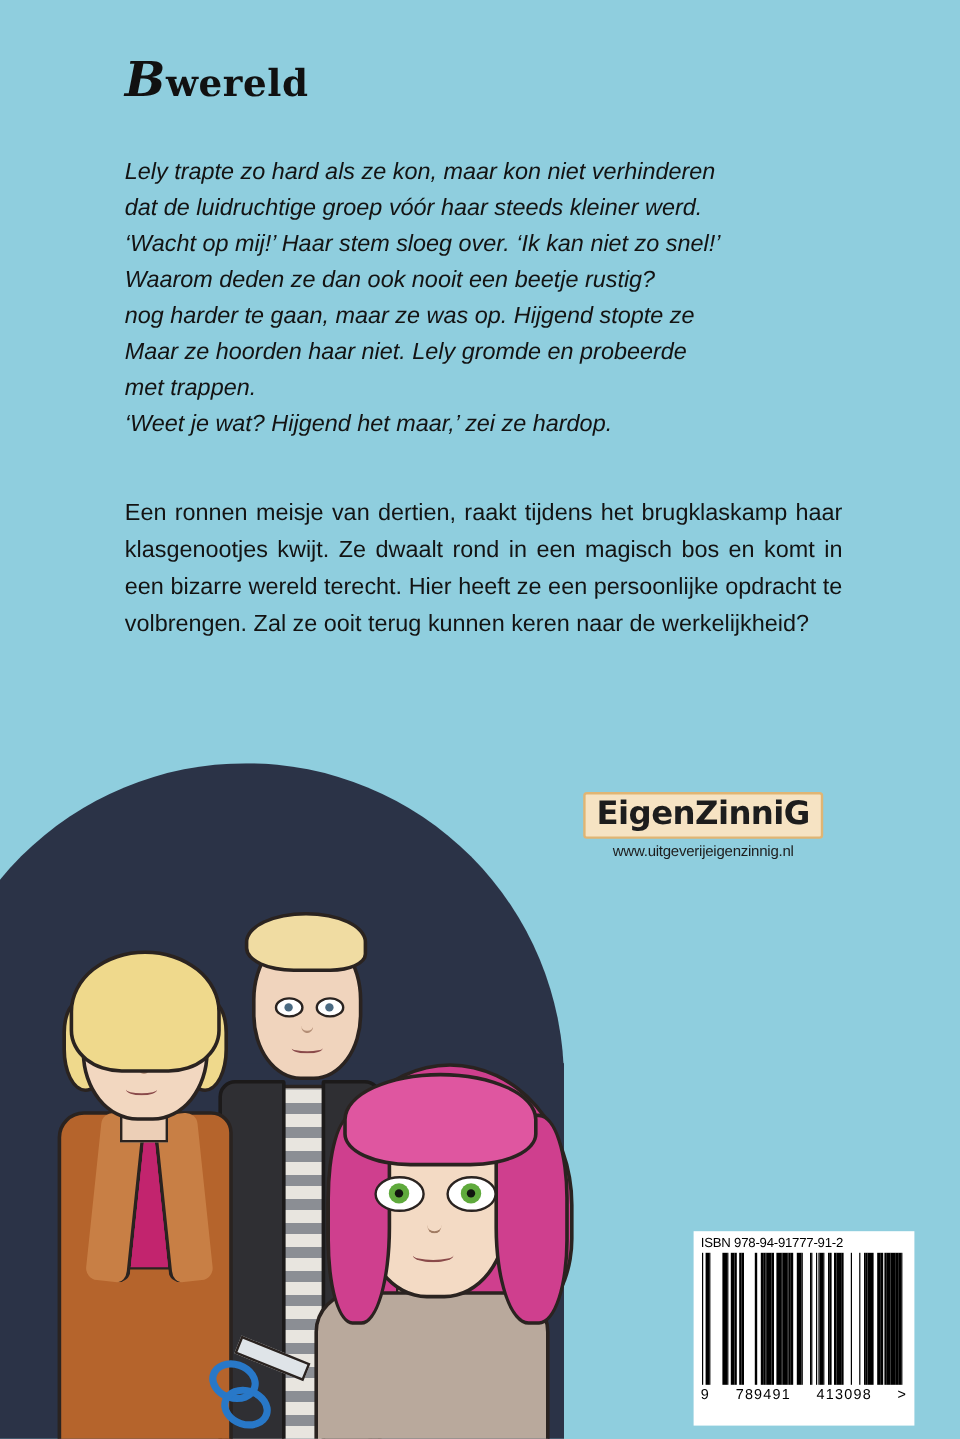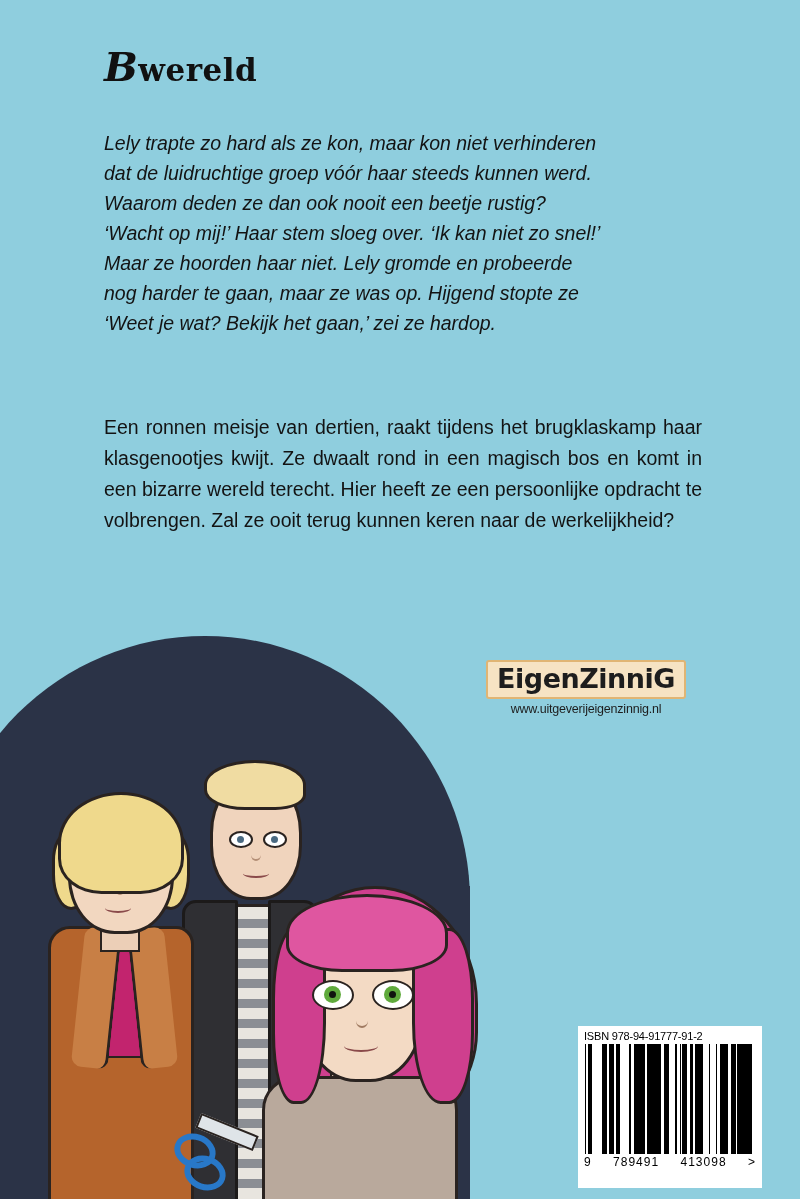--- a/index.html
+++ b/index.html
@@ -471,26 +471,27 @@
 </style>
 </head>
 <body>
 
 <div class="book-title">
   <span class="dropcap">B</span><span>wereld</span>
 </div>
 
 <div class="excerpt">
   <p>Lely trapte zo hard als ze kon, maar kon niet verhinderen</p>
-  <p>dat de luidruchtige groep vóór haar steeds kunnen werd.</p>
+  <p>dat de luidruchtige groep vóór haar steeds kleiner werd.</p>
+  <p>‘Wacht op mij!’ Haar stem sloeg over. ‘Ik kan niet zo snel!’</p>
   <p>Waarom deden ze dan ook nooit een beetje rustig?</p>
-  <p>‘Wacht op mij!’ Haar stem sloeg over. ‘Ik kan niet zo snel!’</p>
+  <p>nog harder te gaan, maar ze was op. Hijgend stopte ze</p>
   <p>Maar ze hoorden haar niet. Lely gromde en probeerde</p>
-  <p>nog harder te gaan, maar ze was op. Hijgend stopte ze</p>
-  <p>‘Weet je wat? Bekijk het gaan,’ zei ze hardop.</p>
+  <p>met trappen.</p>
+  <p>‘Weet je wat? Hijgend het maar,’ zei ze hardop.</p>
 </div>
 
 <div class="blurb">
   <p>Een ronnen meisje van dertien, raakt tijdens het brugklaskamp haar klasgenootjes kwijt. Ze dwaalt rond in een magisch bos en komt in een bizarre wereld terecht. Hier heeft ze een persoonlijke opdracht te volbrengen. Zal ze ooit terug kunnen keren naar de werkelijkheid?</p>
 </div>
 
 <div class="publisher">
   <span class="logo-box">
     <span class="logo-text">EigenZinniG</span>
   </span>

